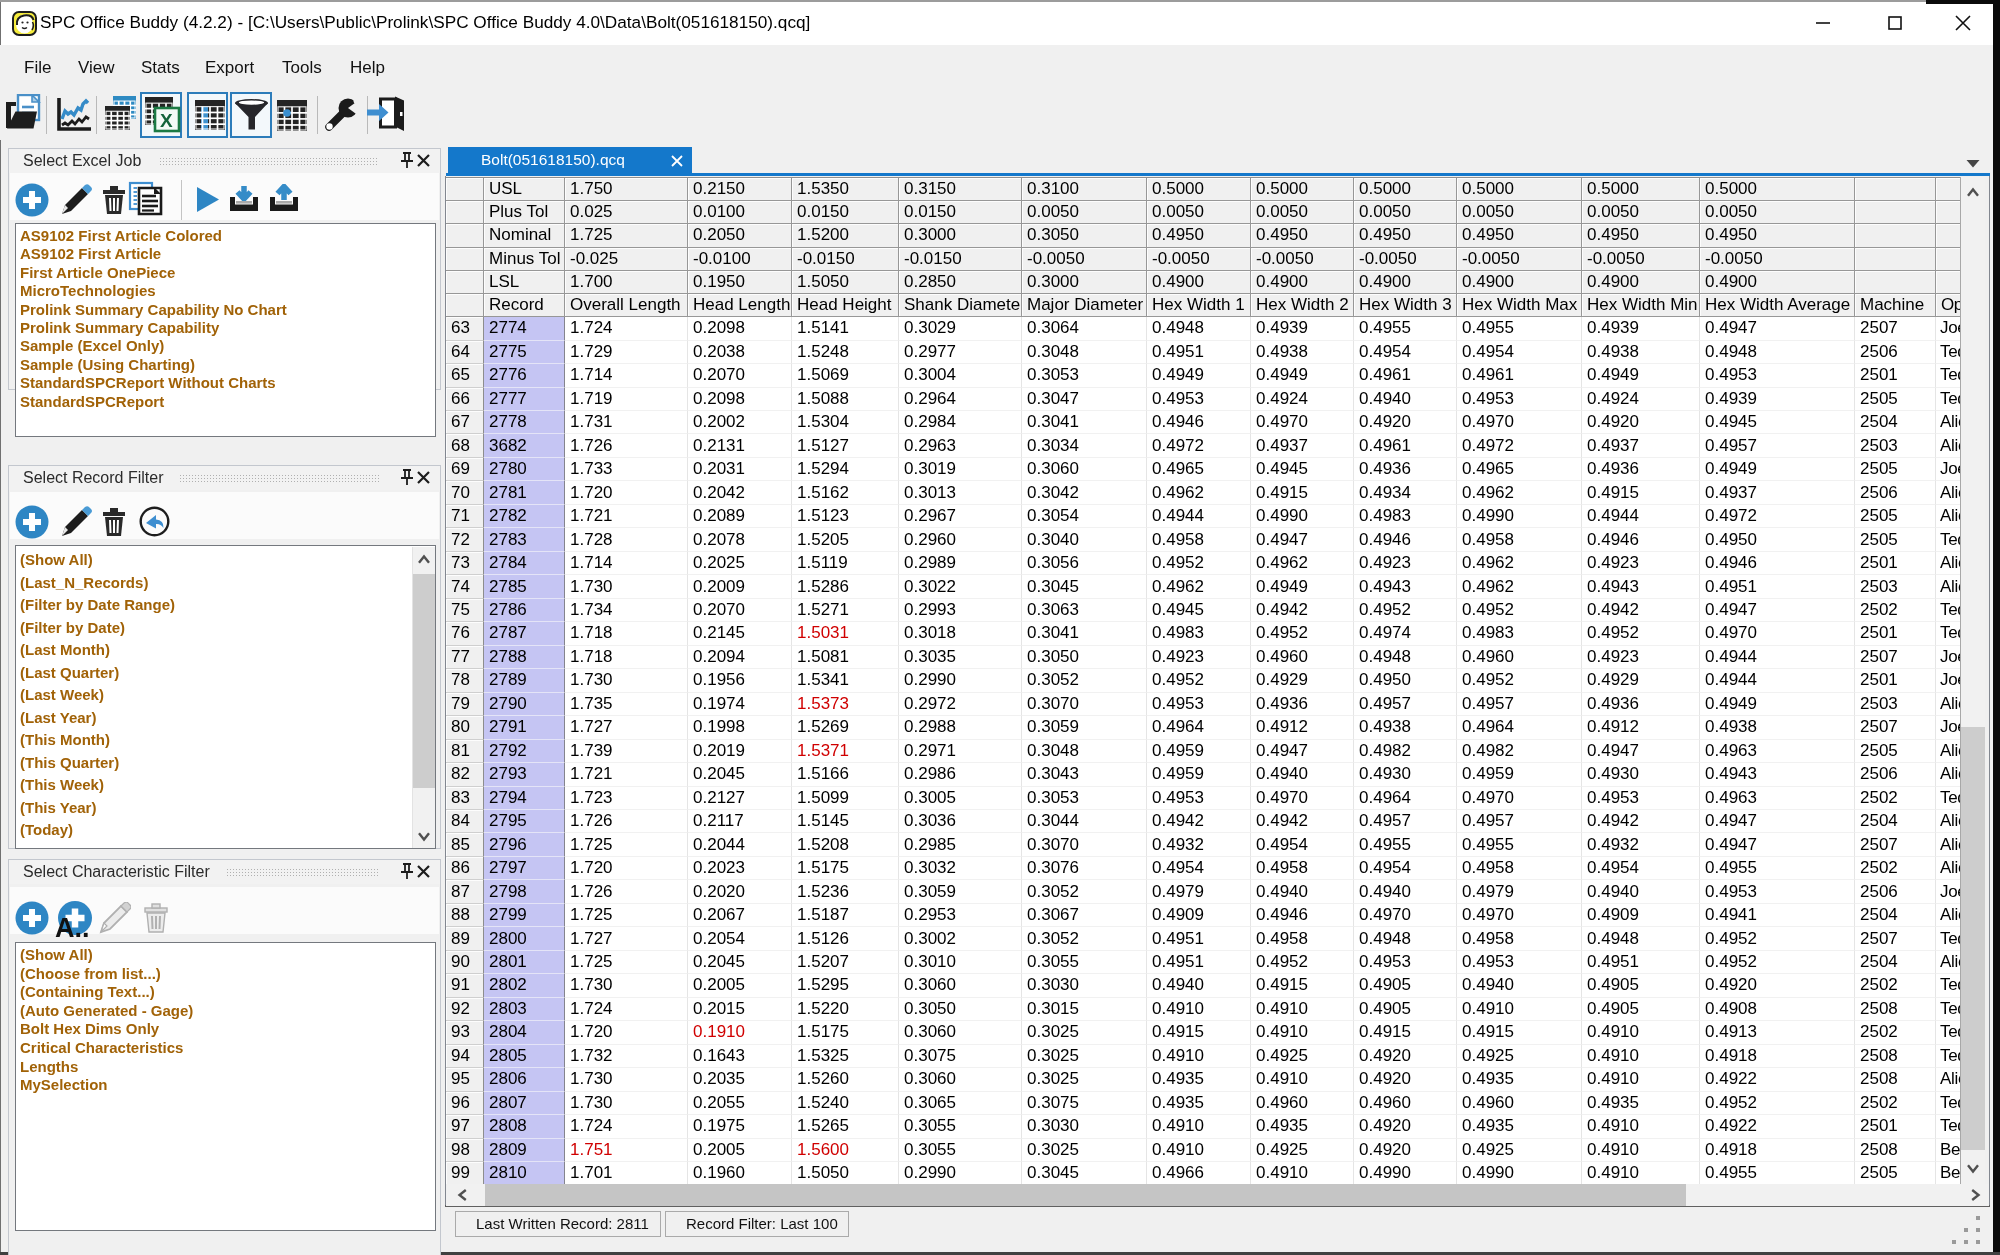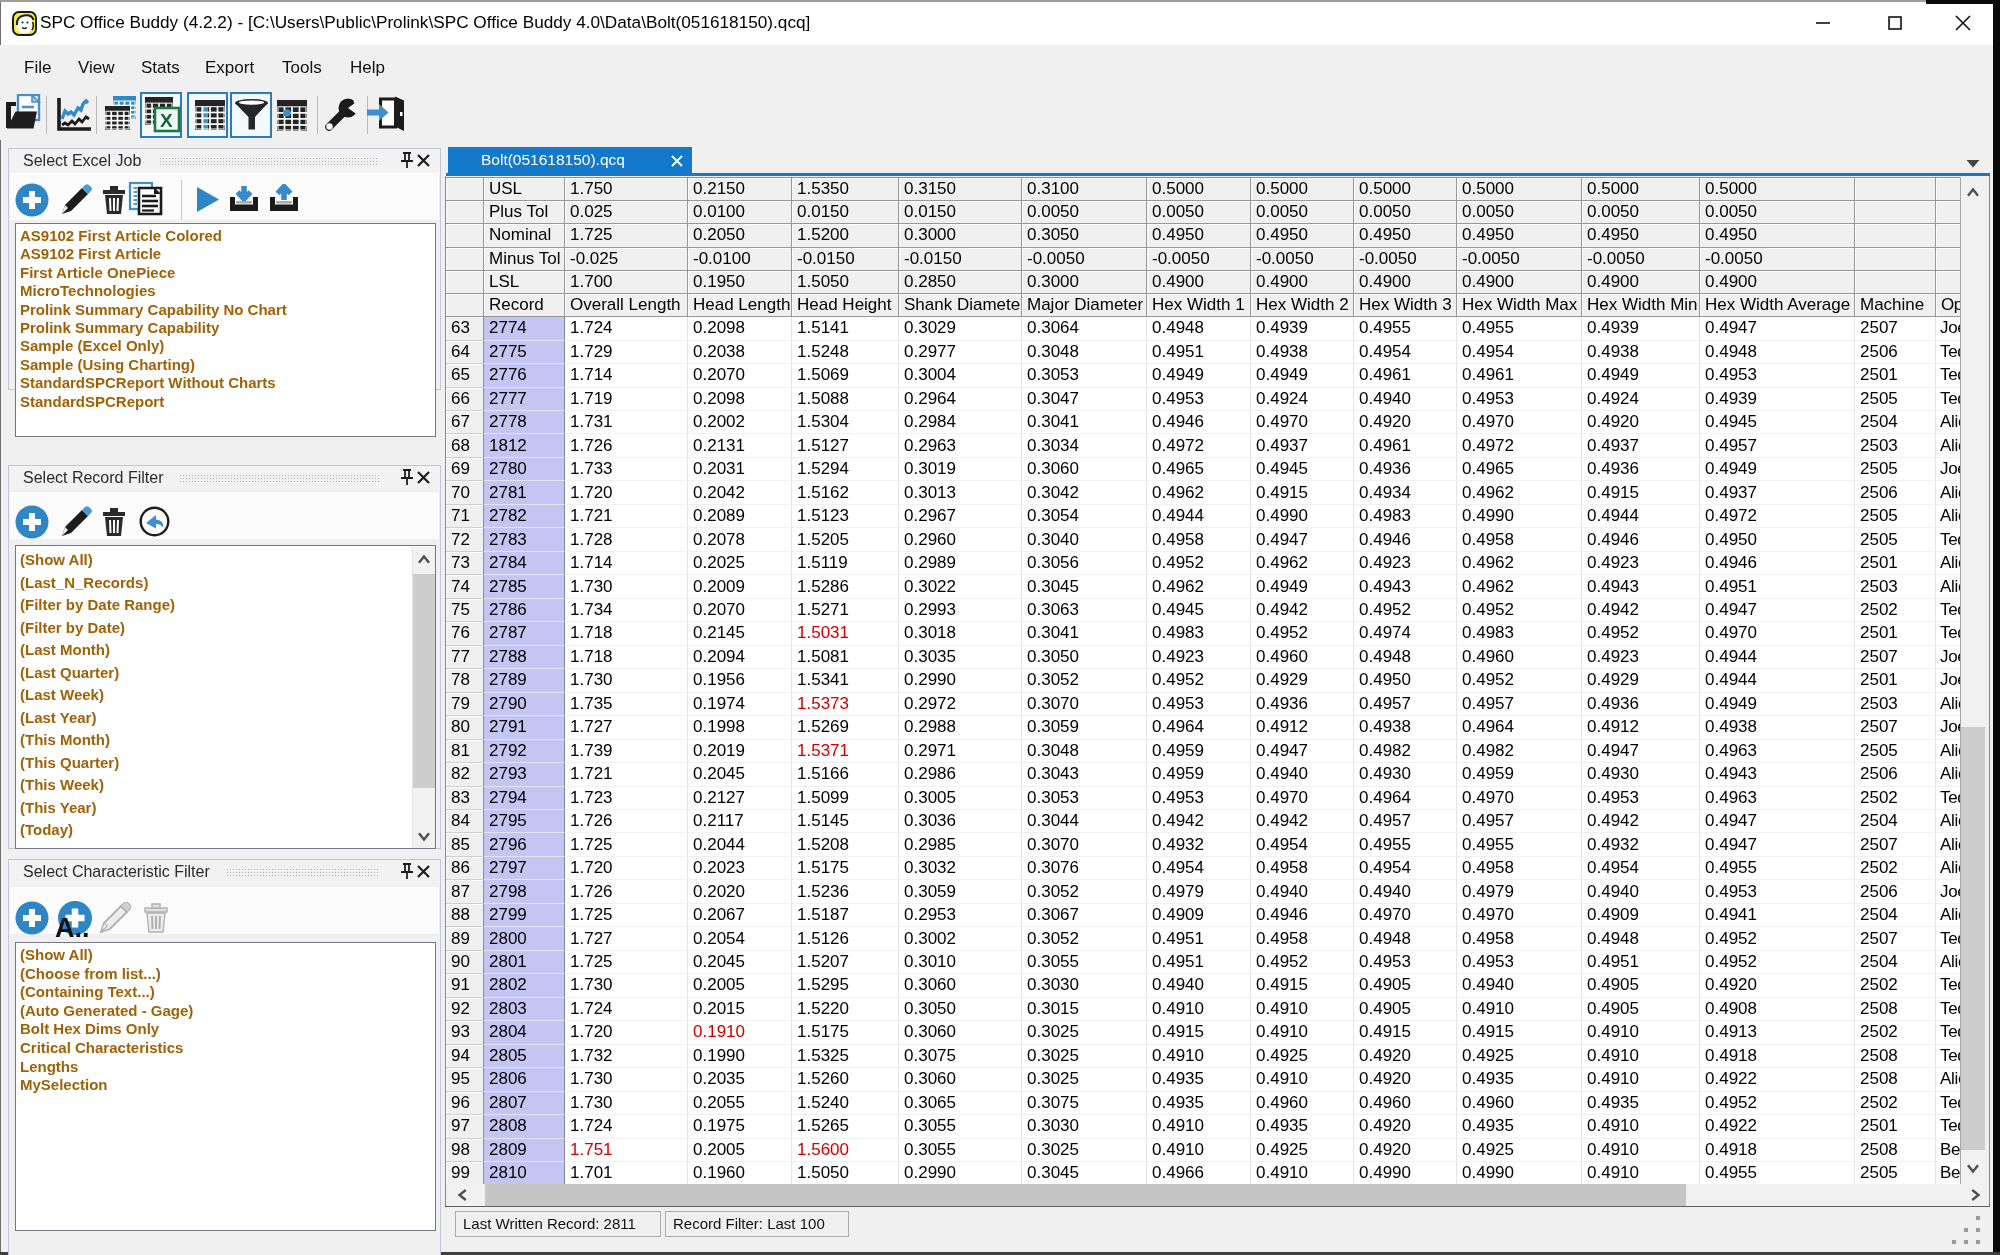--- a/index.html
+++ b/index.html
@@ -43,21 +43,21 @@
 td.num{background:#f0f0f0;border-right:1px solid #8d8d8d;border-bottom:1px solid #cfcfcf;box-shadow:inset 1px 1px 0 #fdfdfd;}
 td.rec{background:#c5c5f3;border-right:1px solid #84848e;border-bottom:1px solid #e4e4f7;}
 td.v{background:#fff;border-right:1px solid #e5e5e5;border-bottom:1px solid #f1f1f1;}
 td.red{color:#d00000;}
 
 #vscroll{left:1961px;top:177px;width:24px;height:1007px;background:#f1f1f1;}
 #vthumb{left:1961px;top:727px;width:24px;height:423px;background:#cdcdcd;}
 #hscroll{left:446px;top:1184px;width:1543px;height:22px;background:#f1f1f1;}
 #hthumb{left:485px;top:1184px;width:1201px;height:22px;background:#c5c5c5;}
 
-.sbox{position:absolute;top:1211px;height:26px;background:#f0f0f0;border:1px solid #aaa;font-size:15px;color:#111;line-height:24px;padding-left:7px;}
+.sbox{position:absolute;top:1211px;height:26px;background:#f0f0f0;border:1px solid #aaa;font-size:15px;color:#111;line-height:24px;padding-left:20px;}
 </style></head><body>
 <div class="abs" id="titlebar"></div>
 <div class="abs" id="leftline"></div>
 <div class="abs" id="topblack"></div>
 <div class="abs" id="rightblack"></div>
 <div class="abs" id="bottomblack"></div>
 <svg class="abs" style="left:12px;top:11px;" width="25" height="25" viewBox="0 0 25 25">
     <rect x="1" y="1" width="23" height="23" rx="6" fill="#f5ec3d" stroke="#1d1d1d" stroke-width="2"></rect>
     <ellipse cx="12.5" cy="13" rx="8.5" ry="9.5" fill="#fff"></ellipse>
     <path d="M5 14 Q4 6 12 4.5 Q20 3.5 21.5 9" fill="none" stroke="#1d1d1d" stroke-width="2"></path>
@@ -572,21 +572,21 @@
 <td class="v">0.4970</td>
 <td class="v">0.4920</td>
 <td class="v">0.4970</td>
 <td class="v">0.4920</td>
 <td class="v">0.4945</td>
 <td class="v">2504</td>
 <td class="v op">Alice</td>
 </tr>
 <tr class="d">
 <td class="num">68</td>
-<td class="rec">1812</td>
+<td class="rec">3682</td>
 <td class="v">1.726</td>
 <td class="v">0.2131</td>
 <td class="v">1.5127</td>
 <td class="v">0.2963</td>
 <td class="v">0.3034</td>
 <td class="v">0.4972</td>
 <td class="v">0.4937</td>
 <td class="v">0.4961</td>
 <td class="v">0.4972</td>
 <td class="v">0.4937</td>
@@ -1016,21 +1016,21 @@
 <td class="v">0.4915</td>
 <td class="v">0.4910</td>
 <td class="v">0.4913</td>
 <td class="v">2502</td>
 <td class="v op">Ted</td>
 </tr>
 <tr class="d">
 <td class="num">94</td>
 <td class="rec">2805</td>
 <td class="v">1.732</td>
-<td class="v">0.1990</td>
+<td class="v">0.1643</td>
 <td class="v">1.5325</td>
 <td class="v">0.3075</td>
 <td class="v">0.3025</td>
 <td class="v">0.4910</td>
 <td class="v">0.4925</td>
 <td class="v">0.4920</td>
 <td class="v">0.4925</td>
 <td class="v">0.4910</td>
 <td class="v">0.4918</td>
 <td class="v">2508</td>

